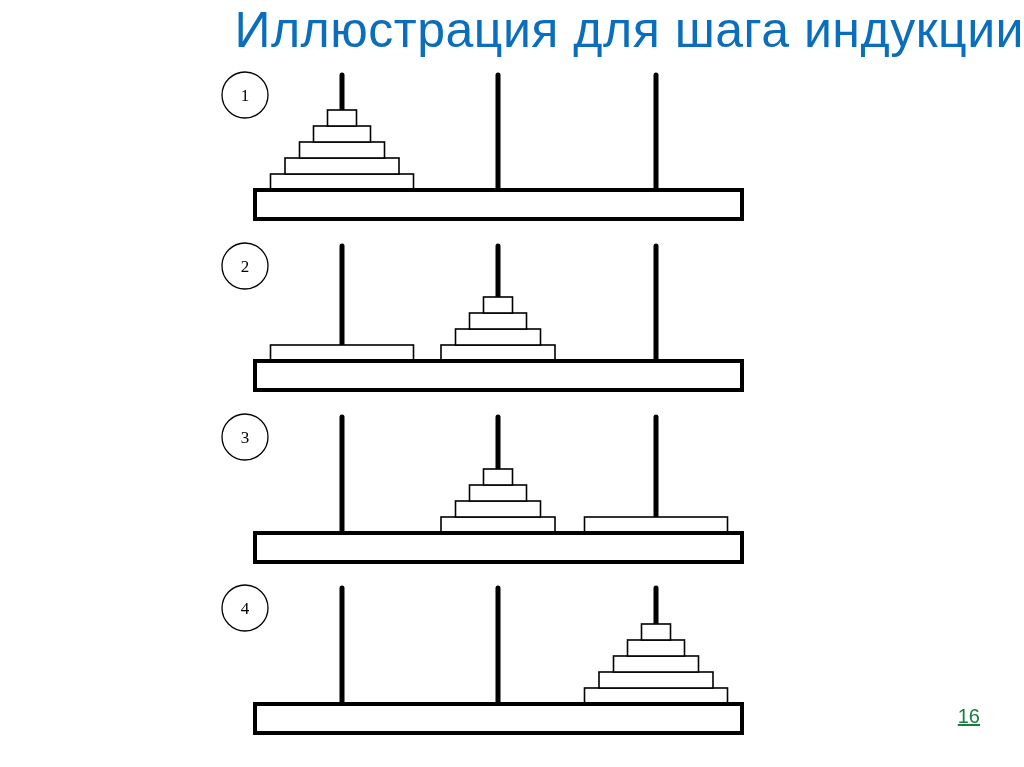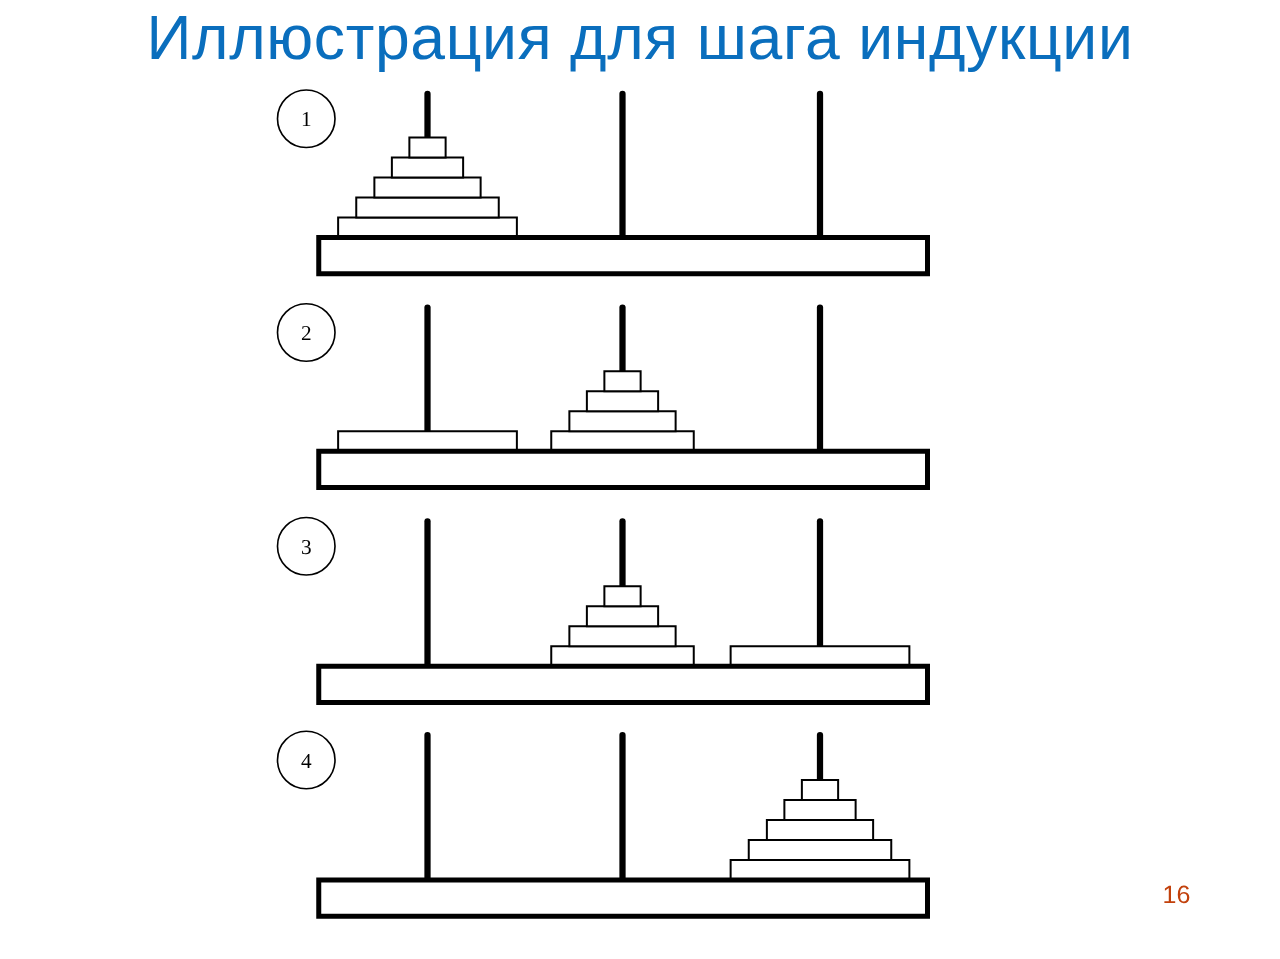--- a/index.html
+++ b/index.html
@@ -1,24 +1,24 @@
 <!DOCTYPE html>
 <html><head>
 <meta charset="utf-8">
 <style>
   html, body { margin: 0; padding: 0; background: #ffffff; }
   body { width: 1024px; height: 767px; position: relative; overflow: hidden; }
   .title {
-    position: absolute; left: 0; top: 0; width: 1024px; text-align: center;
+    position: absolute; left: 0; top: 0; width: 1024px; text-align: right;
     font-family: "Liberation Sans", sans-serif; font-size: 50px; line-height: 60px;
     color: #0a6ebd; letter-spacing: 0.5px;
   }
   .page-num {
-    position: absolute; left: 930px; top: 705px; width: 50px; text-align: left;
-    font-family: "Liberation Sans", sans-serif; font-size: 20px; color: #c2410c;
+    position: absolute; left: 930px; top: 705px; width: 50px; text-align: right;
+    font-family: "Liberation Sans", sans-serif; font-size: 20px; color: #15803d; text-decoration: underline;
   }
   svg.diagram { position: absolute; left: 0; top: 0; }
   .step-label { font-family: "Liberation Serif", serif; font-size: 17px; }
 </style>
 </head>
 <body>
 
 <div class="title">Иллюстрация для шага индукции</div>
 
 <svg class="diagram" width="1024" height="767" viewBox="0 0 1024 767" xmlns="http://www.w3.org/2000/svg">

